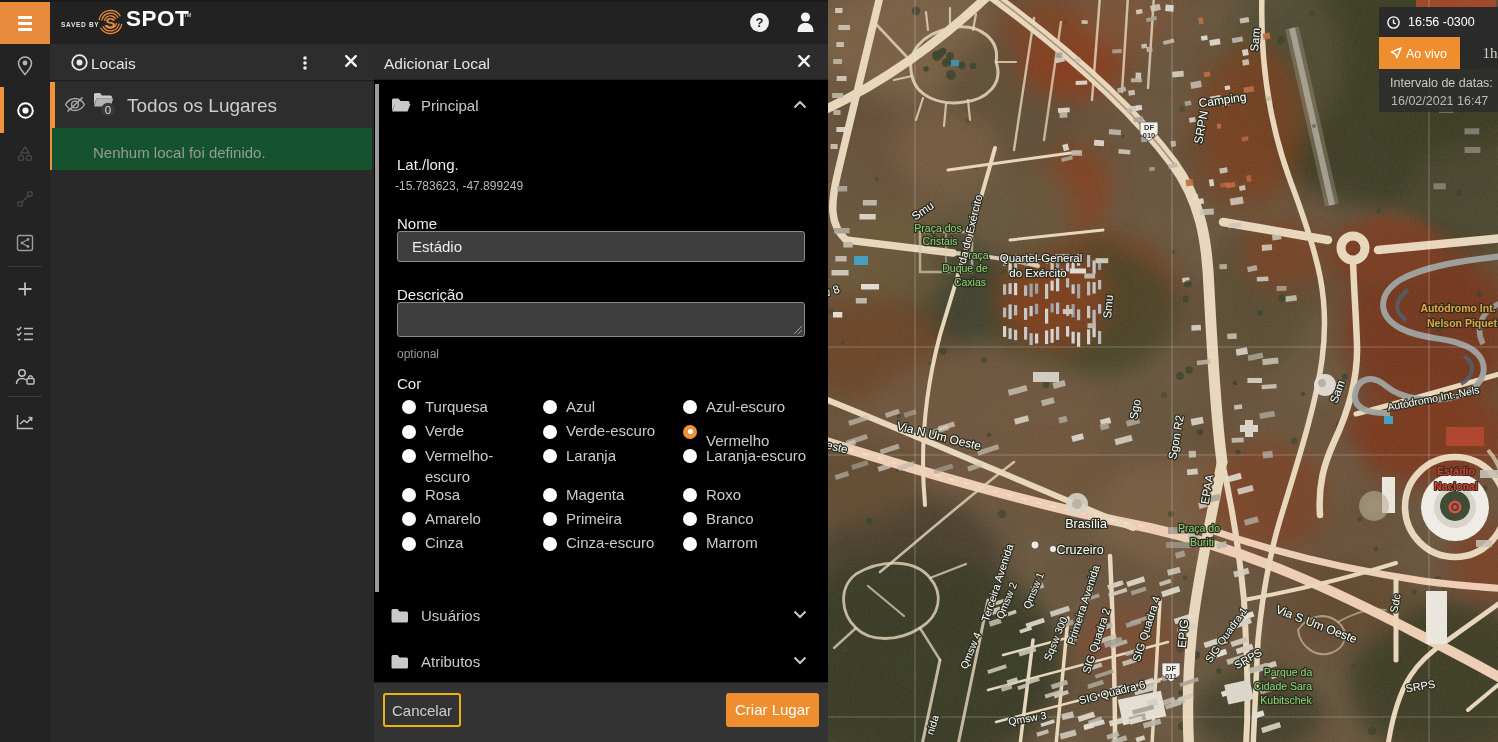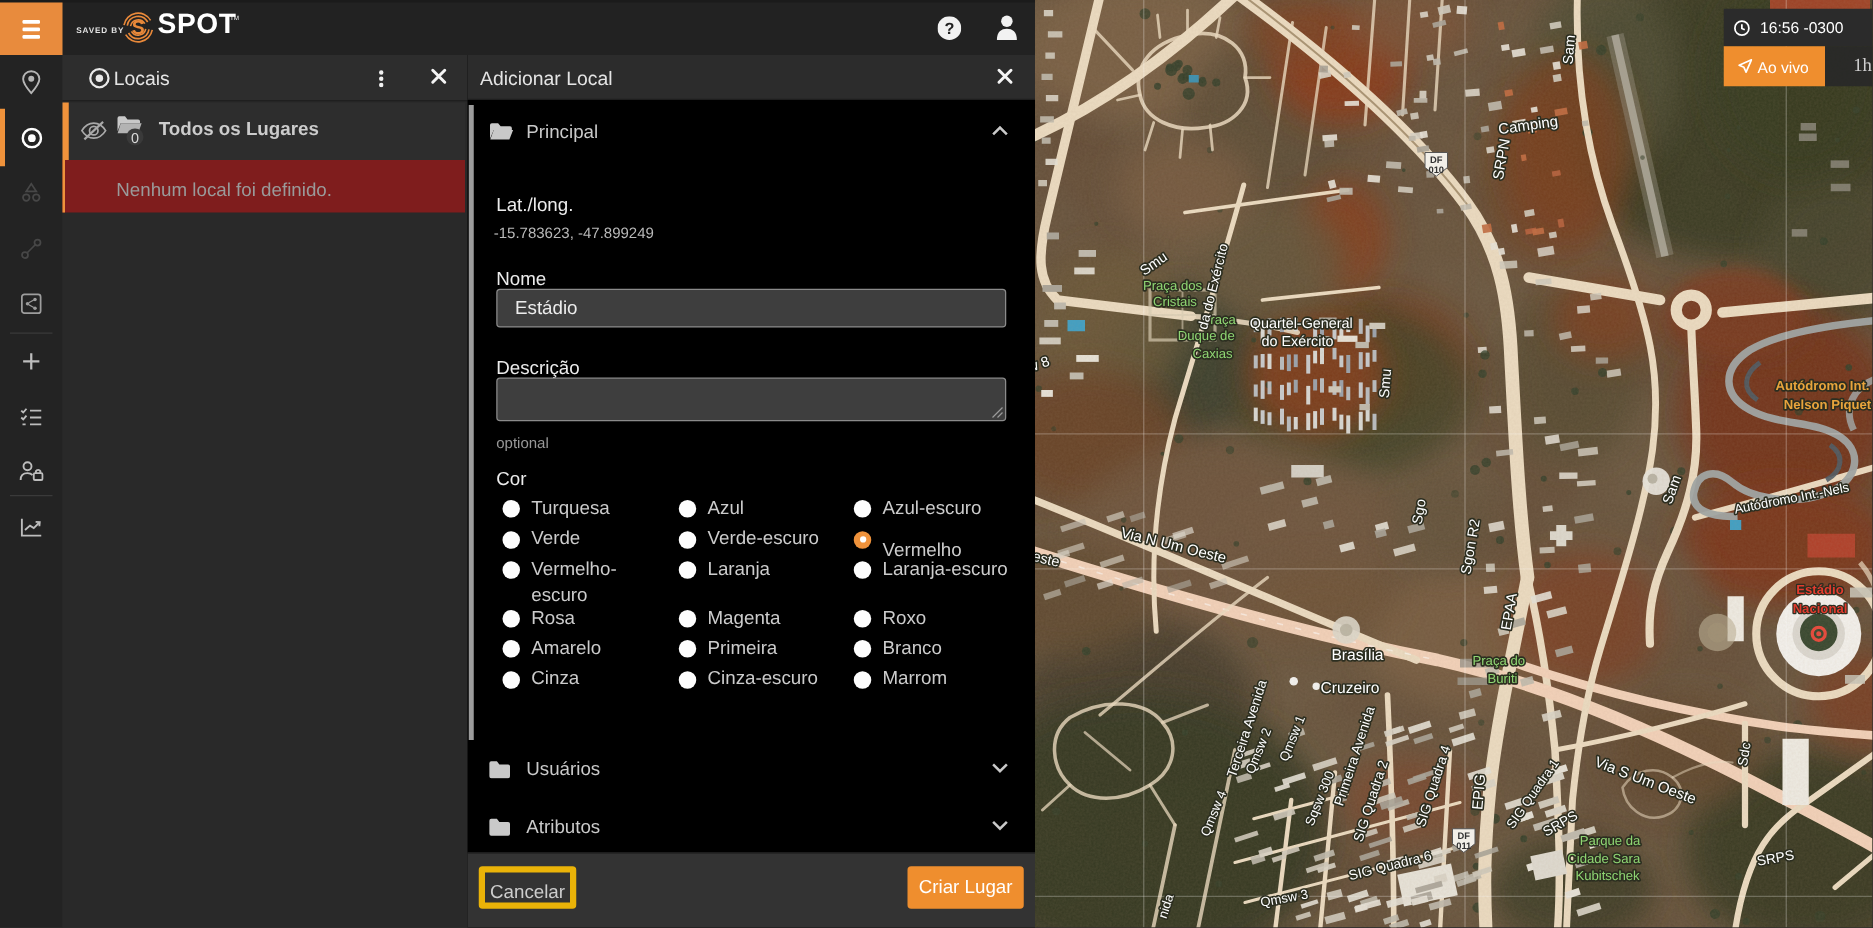--- a/index.html
+++ b/index.html
@@ -25,42 +25,42 @@
   #locais { left:50px; top:44px; width:324px; height:698px; background:#292929; }
   #locais .phead { position:absolute; left:0; top:0; width:324px; height:37px; background:#2d2d2d; border-bottom:1px solid #1f1f1f;}
   #adic { left:374px; top:44px; width:454px; height:698px; background:#000000; }
   #adic .phead { position:absolute; left:0; top:0; width:454px; height:36px; background:#2c2c2c; border-bottom:1px solid #1f1f1f;}
   .ptitle { position:absolute; top:11px; color:#e4e4e4; font-size:15.5px; }
   .xbtn { position:absolute; top:10px; width:14px; height:14px; }
   .xbtn svg { display:block; }
 
   
   #todosrow { position:absolute; left:0px; top:38px; width:322px; height:46px; background:#2d2d2d; border-left:5px solid #ef923b;}
-  #todossub { position:absolute; left:0px; top:84px; width:322px; height:42px; background:#7f1d1d; border-left:2px solid #ef923b;}
+  #todossub { position:absolute; left:0px; top:84px; width:322px; height:42px; background:#14532d; border-left:2px solid #ef923b;}
   #nenhum { position:absolute; left:41px; top:16px; color:#9a9a9a; font-size:15px; }
 
   
   #scrollthumb { position:absolute; left:0.5px; top:40px; width:4px; height:508px; background:#9c9c9c; }
   .sechead { position:absolute; left:9px; width:436px; height:36px; color:#c9c9c9; font-size:15px; }
   .sechead .txt { position:absolute; left:38px; top:9px; }
   .sechead svg.chev { position:absolute; right:12px; top:12px; }
   .flabel { position:absolute; left:23px; color:#ececec; font-size:15px; font-weight:normal; }
   .fval { position:absolute; left:21px; color:#b9b9b9; font-size:12px; }
   .finput { position:absolute; left:23px; width:408px; background:#3e3e3e; border:1px solid #8b8b8b; border-radius:3px; }
   #nomeinput { top:187px; height:31px; line-height:29px; padding-left:14px; color:#ececec; font-size:15px;}
   #descinput { top:258px; height:35px; }
   #optional { position:absolute; left:23px; top:303px; color:#989898; font-size:12px; }
 
   .radio { position:absolute; width:14px; height:14px; border-radius:50%; background:#fdfdfd; }
   .radio.on { background:#ef923b; }
   .radio.on::after { content:""; position:absolute; left:4.5px; top:4.5px; width:5px; height:5px; border-radius:50%; background:#fff;}
   .rlabel { position:absolute; color:#cccccc; font-size:15px; }
 
   #footer { position:absolute; left:0; top:638px; width:454px; height:60px; background:#333333; border-top:1px solid #222;}
-  #cancelar { position:absolute; left:9px; top:10px; width:78px; height:34px; border:5px solid #eab308; border-radius:3px; color:#cdcdcd; font-size:15px; text-align:center; line-height:32px; background:#333333;}
+  #cancelar { position:absolute; left:9px; top:10px; width:78px; height:34px; border:2px solid #eab308; border-radius:3px; color:#cdcdcd; font-size:15px; text-align:center; line-height:32px; background:#333333;}
   #criar { position:absolute; right:9px; top:10px; width:93px; height:34px; border-radius:3px; color:#fff; font-size:15px; text-align:center; line-height:34px; background:#ef8e2e;}
 
   
   #map { left:828px; top:0; width:670px; height:742px; }
 
   
   #ov { left:1379px; top:7px; width:119px; height:105px; font-size:12.5px;}
   #ovtime { position:absolute; left:0; top:0; width:119px; height:30px; background:#2b2b2b; color:#fff; }
   #ovlive { position:absolute; left:0; top:30px; width:81px; height:32px; background:#ef8e2e; color:#fff; }
   #ov1h { position:absolute; left:81px; top:30px; width:60px; height:32px; background:rgba(40,40,40,.92); color:#cfcfcf; text-align:center; line-height:32px; font-size:15px;font-family:Liberation Serif, serif;}
@@ -784,21 +784,21 @@
         <path d="M1.5 8.5 C4 4.5 7.5 2.5 11 2.5 C14.5 2.5 18 4.5 20.5 8.5 C18 12.5 14.5 14.5 11 14.5 C7.5 14.5 4 12.5 1.5 8.5 Z"></path>
         <circle cx="11" cy="8.5" r="3.4"></circle>
         <path d="M3.5 15.5 L18.5 1.5" stroke-width="1.7"></path>
       </svg>
       <svg style="position:absolute;left:38px;top:9px" width="24" height="27" viewBox="0 0 24 27">
         <path d="M1 3.5 a1.5 1.5 0 0 1 1.5 -1.5 h4.5 l2 2.5 h8.5 a1.5 1.5 0 0 1 1.5 1.5 v1.5 H3.5 L1 14 Z" fill="#c9c9c9"></path>
         <path d="M3.6 7.5 H20.3 L17.5 15.5 H1.1 Z" fill="#b3b3b3"></path>
         <circle cx="15" cy="18.5" r="6.8" fill="#3a3a3a"></circle>
         <text x="15" y="23" text-anchor="middle" font-size="11.5" fill="#dadada" font-family="Liberation Sans">0</text>
       </svg>
-      <div style="position:absolute;left:72px;top:13px;color:#cccccc;font-size:15px;font-weight:bold;">Todos os Lugares</div>
+      <div style="position:absolute;left:72px;top:13px;color:#cccccc;font-size:19px;">Todos os Lugares</div>
     </div>
     <div id="todossub">
         <div id="nenhum">Nenhum local foi definido.</div>
       </div>
   </div>
 
   <div id="adic" class="abs">
     <div class="phead">
       <div class="ptitle" style="left:10px;">Adicionar Local</div>
       <div class="xbtn" style="left:423px;">
@@ -907,15 +907,19 @@
       </svg>
       <span style="position:absolute;left:29px;top:8px;">16:56 -0300</span>
     </div>
     <div id="ovlive">
       <svg style="position:absolute;left:11px;top:10px" width="12" height="12" viewBox="0 0 14 14" fill="none" stroke="#fff" stroke-width="1.6">
         <path d="M13 1 L1.5 6 L6 8 L8 12.5 Z" stroke-linejoin="round"></path>
       </svg>
       <span style="position:absolute;left:27px;top:9.5px;">Ao vivo</span>
     </div>
     <div id="ov1h">1h</div>
+    <div id="ovdates">
+      <div style="position:absolute;left:11px;top:7px;">Intervalo de datas:</div>
+      <div style="position:absolute;left:12px;top:25px;color:#b9b9b9;">16/02/2021 16:47</div>
+    </div>
   </div>
 
 </div>
 
 </body></html>

